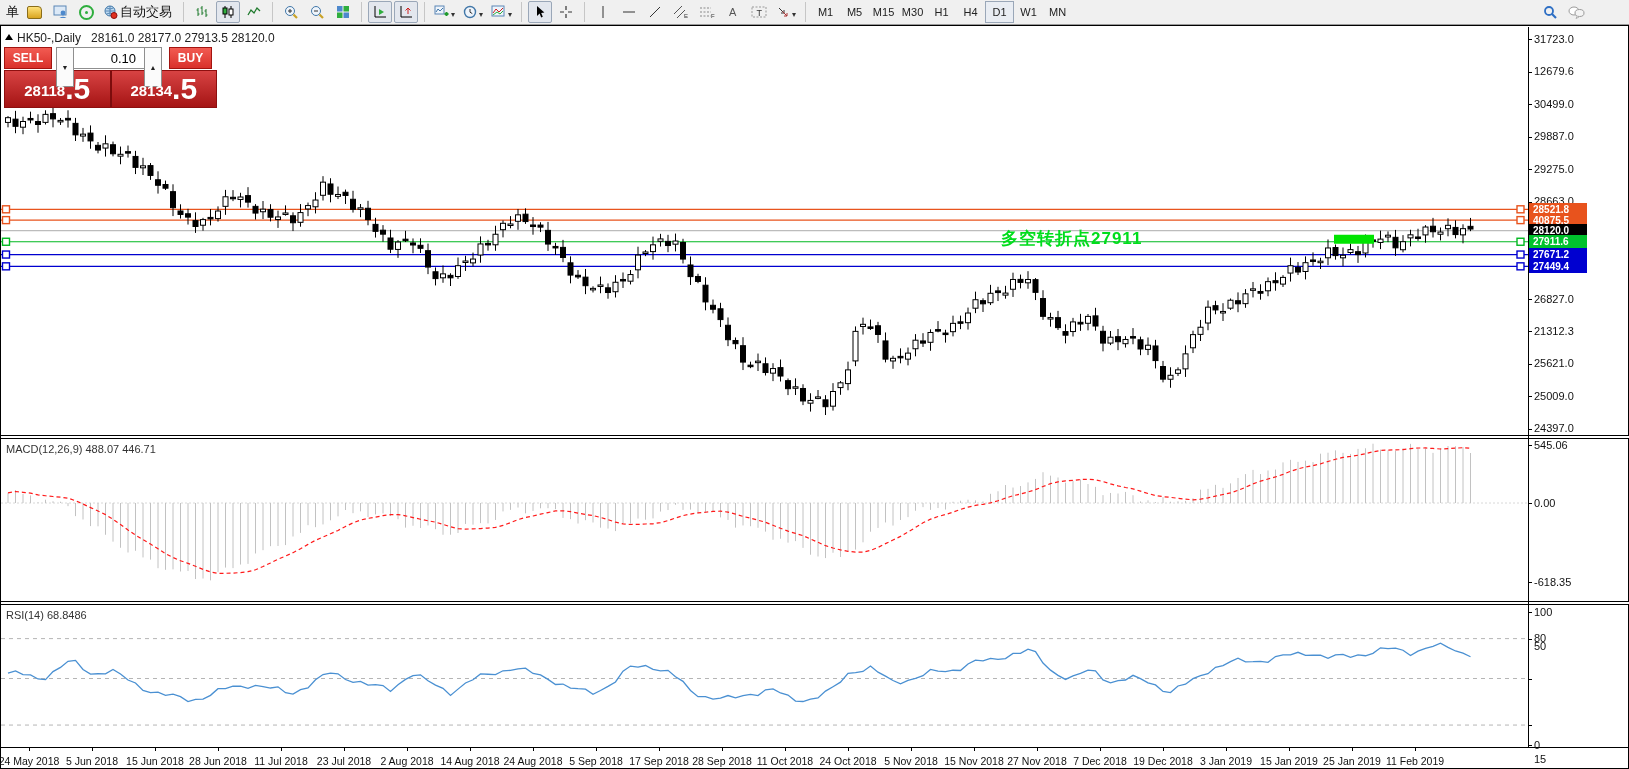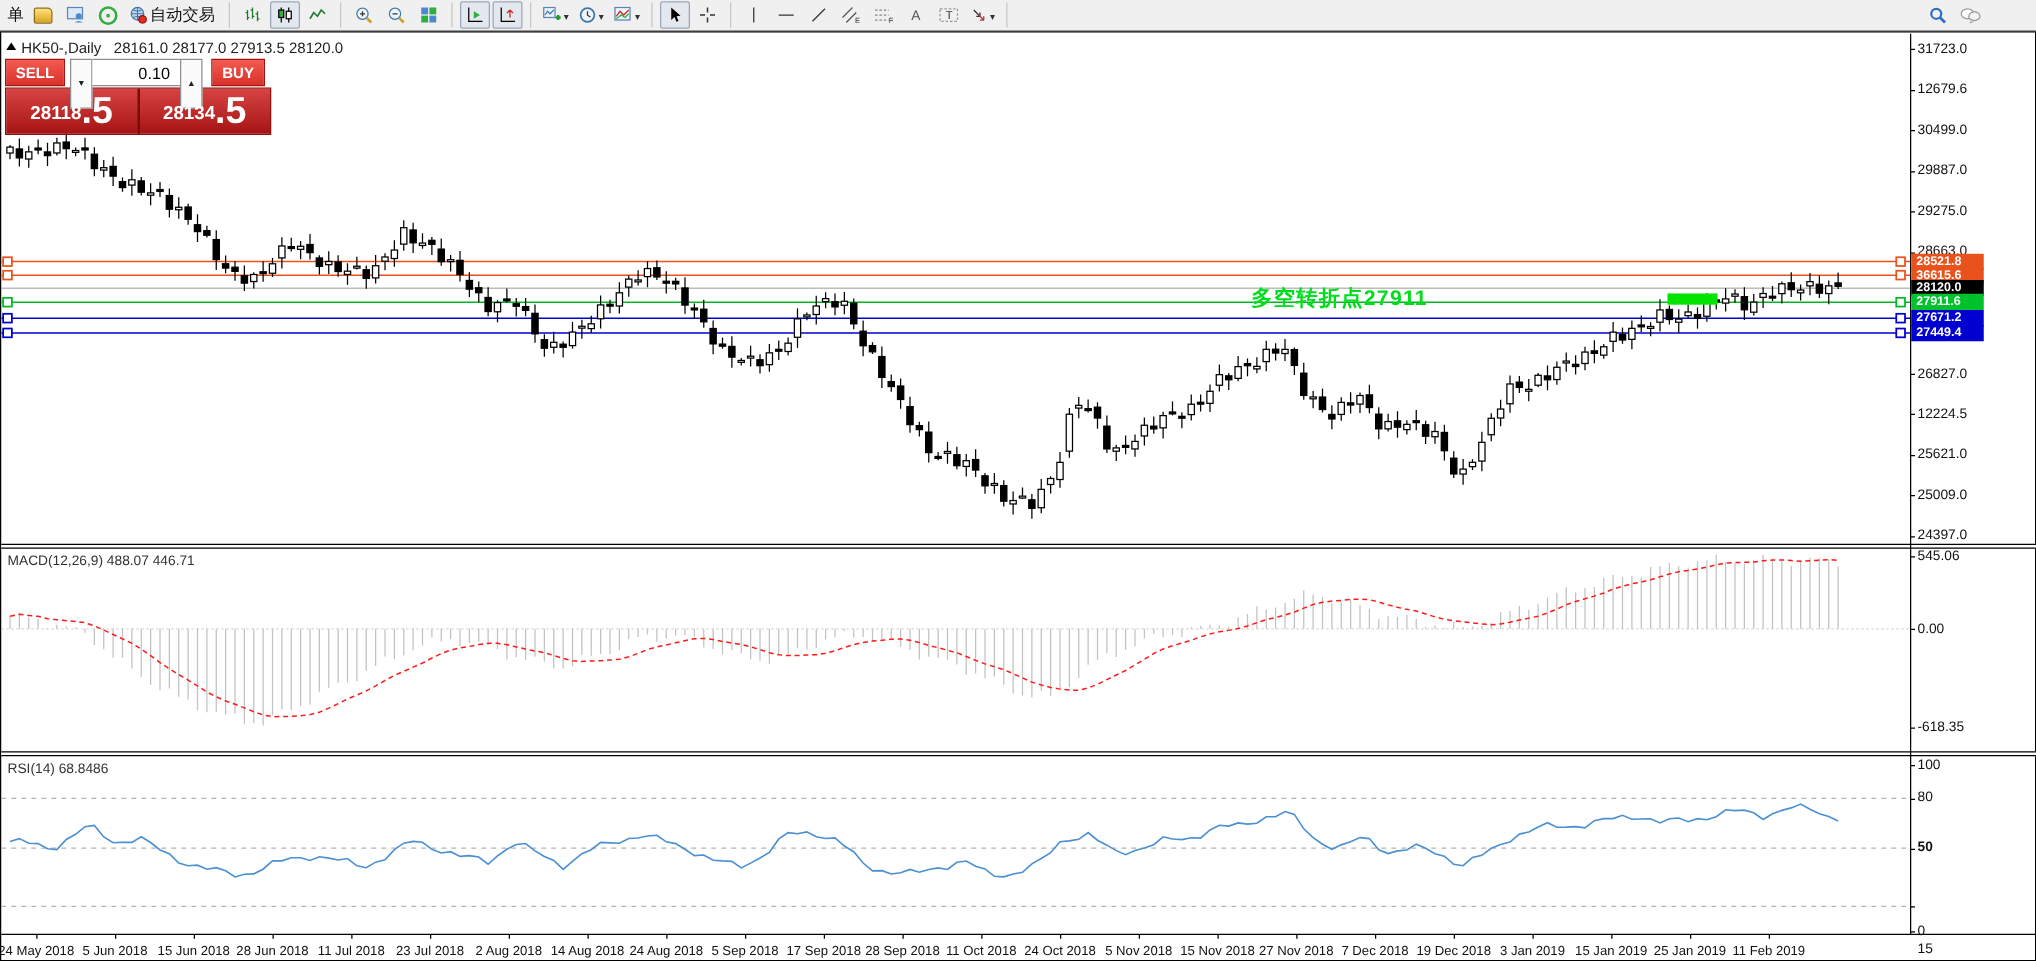--- a/index.html
+++ b/index.html
@@ -216,20 +216,31 @@
   </div>
   <div class="tbtn">
     <svg width="14" height="14" viewBox="0 0 14 14">
         <path d="M3 3 L8 8 M8 8 l0 -3 M8 8 l-3 0" stroke="#333" fill="none"></path>
         <path d="M11 11 L6.5 6.5" stroke="#a33" fill="none"></path>
         <path d="M11 11 l-3 0 M11 11 l0 -3" stroke="#a33" fill="none"></path>
       </svg>
       <span class="caret"></span>
   </div>
   <div class="tsep"></div>
+  <div id="tf-group" style="display:flex;">
+      <div class="tf-btn">M1</div>
+      <div class="tf-btn">M5</div>
+      <div class="tf-btn">M15</div>
+      <div class="tf-btn">M30</div>
+      <div class="tf-btn">H1</div>
+      <div class="tf-btn">H4</div>
+      <div class="tf-btn active">D1</div>
+      <div class="tf-btn">W1</div>
+      <div class="tf-btn">MN</div>
+    </div>
   <div class="tb-right">
     <div class="tbtn">
       <svg width="15" height="15" viewBox="0 0 15 15">
           <circle cx="6" cy="6" r="4" fill="none" stroke="#2e6fc4" stroke-width="1.8"></circle>
           <path d="M9 9 L13 13" stroke="#2e6fc4" stroke-width="2.2"></path>
         </svg>
     </div>
     <div class="tbtn">
       <svg width="17" height="14" viewBox="0 0 17 14">
           <ellipse cx="6" cy="6" rx="5" ry="4" fill="#fff" stroke="#9a9a9a"></ellipse>
@@ -905,45 +916,45 @@
       <div class="tick-label" style="top: 71.6277px;">30499.0</div>
       <div class="tick-mark" style="top: 110.681px;"></div>
       <div class="tick-label" style="top: 104.181px;">29887.0</div>
       <div class="tick-mark" style="top: 143.234px;"></div>
       <div class="tick-label" style="top: 136.734px;">29275.0</div>
       <div class="tick-mark" style="top: 175.787px;"></div>
       <div class="tick-label" style="top: 169.287px;">28663.0</div>
       <div class="tick-mark" style="top: 273.447px;"></div>
       <div class="tick-label" style="top: 266.947px;">26827.0</div>
       <div class="tick-mark" style="top: 305.043px;"></div>
-      <div class="tick-label" style="top: 298.543px;">12224.5</div>
+      <div class="tick-label" style="top: 298.543px;">21312.3</div>
       <div class="tick-mark" style="top: 337.596px;"></div>
       <div class="tick-label" style="top: 331.096px;">25621.0</div>
       <div class="tick-mark" style="top: 370.149px;"></div>
       <div class="tick-label" style="top: 363.649px;">25009.0</div>
       <div class="tick-mark" style="top: 402.702px;"></div>
       <div class="tick-label" style="top: 396.202px;">24397.0</div>
       <div class="tick-mark" style="top: 419px;"></div>
       <div class="tick-label" style="top: 412.5px;">545.06</div>
       <div class="tick-mark" style="top: 477px;"></div>
       <div class="tick-label" style="top: 470.5px;">0.00</div>
       <div class="tick-mark" style="top: 556.375px;"></div>
       <div class="tick-label" style="top: 549.875px;">-618.35</div>
       <div class="tick-mark" style="top: 586px;"></div>
       <div class="tick-label" style="top: 579.5px;">100</div>
       <div class="tick-mark" style="top: 612.6px;"></div>
       <div class="tick-label" style="top: 606.1px;">80</div>
       <div class="tick-mark" style="top: 652.5px;"></div>
-      <div class="tick-label" style="top: 646px; font-weight: bold;">50</div>
+      <div class="tick-label" style="top: 614px;">50</div>
       <div class="tick-mark" style="top: 699.05px;"></div>
       <div class="tick-label" style="top: 727px;">15</div>
       <div class="tick-mark" style="top: 719px;"></div>
       <div class="tick-label" style="top: 712.5px;">0</div>
       <div class="price-tag" style="top: 176.798px; background: rgb(232, 83, 29);">28521.8</div>
-      <div class="price-tag" style="top: 187.617px; background: rgb(232, 83, 29);">36615.6</div>
+      <div class="price-tag" style="top: 187.617px; background: rgb(232, 83, 29);">40875.5</div>
       <div class="price-tag" style="top: 198.17px; background: rgb(0, 0, 0);">28120.0</div>
       <div class="price-tag" style="top: 209.255px; background: rgb(0, 194, 45);">27911.6</div>
       <div class="price-tag" style="top: 222.043px; background: rgb(0, 0, 208);">27671.2</div>
       <div class="price-tag" style="top: 233.84px; background: rgb(0, 0, 208);">27449.4</div>
     </div>
   <div id="xaxis">
       <div class="date-tick" style="left: 28px;"></div>
       <div class="date-label" style="left: 28px;">24 May 2018</div>
       <div class="date-tick" style="left: 91px;"></div>
       <div class="date-label" style="left: 91px;">5 Jun 2018</div>

